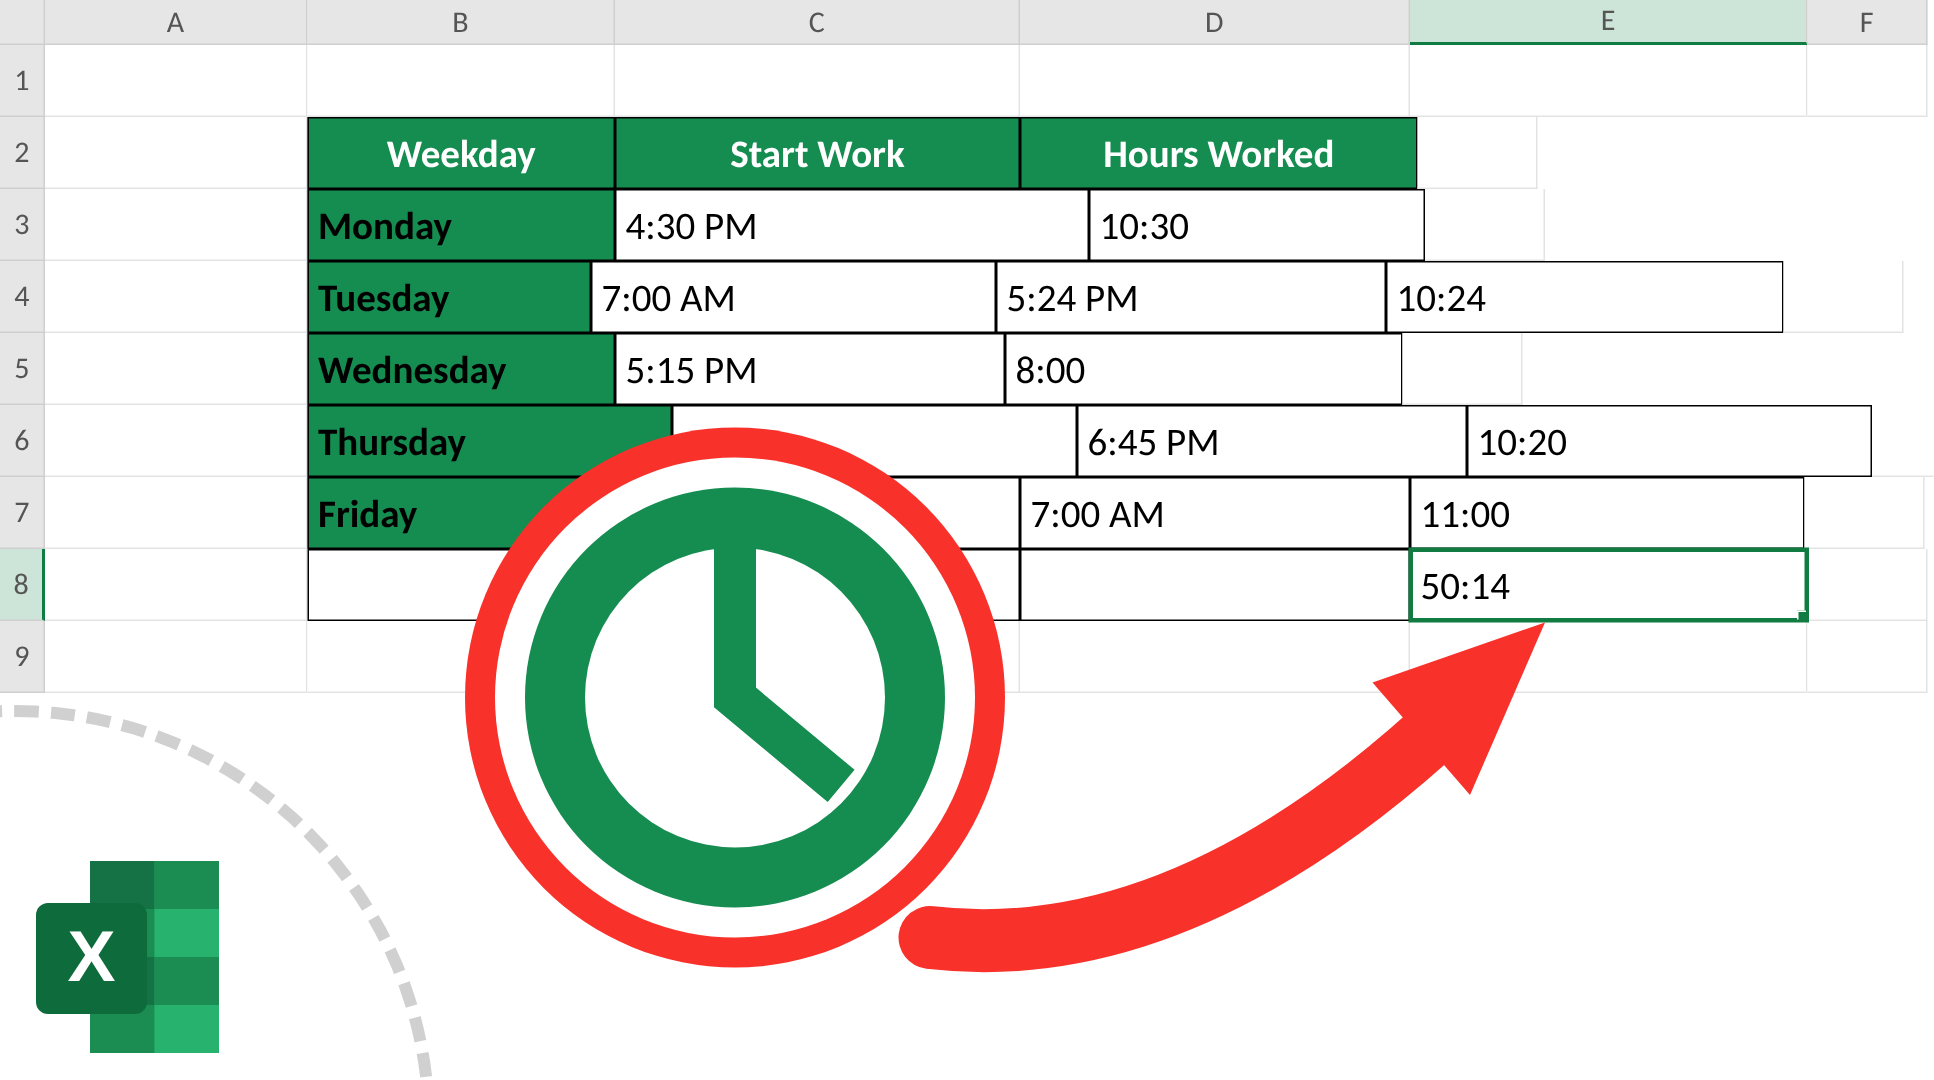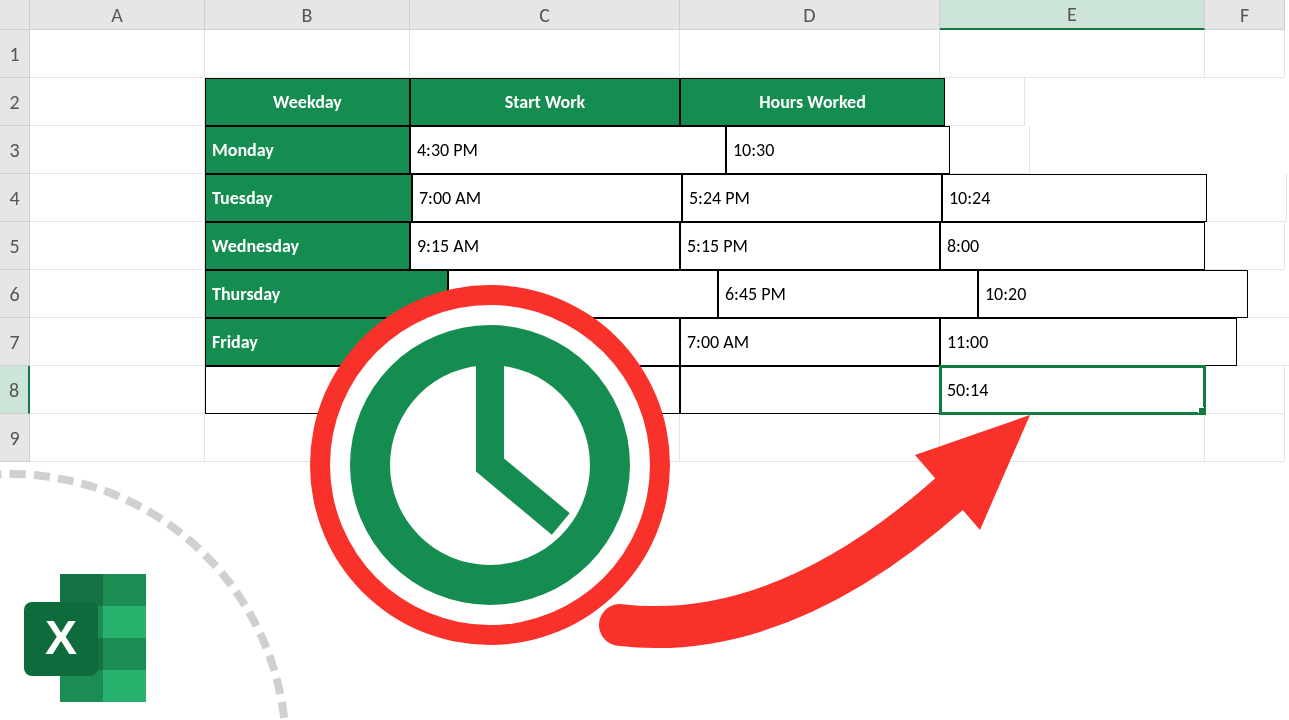--- a/index.html
+++ b/index.html
@@ -70,38 +70,38 @@
   }
   .cells {
     position: absolute;
     left: 30px; top: 30px;
   }
   .row { display: flex; }
   .cell {
     display: flex;
     align-items: center;
     padding: 16px 6px;
-    font-size: 18px;
+    font-size: 26px;
     color: #000;
     background: #fff;
     border-right: 1px solid #e3e3e3;
     border-bottom: 1px solid #e3e3e3;
     white-space: nowrap;
     overflow: hidden;
   }
   .hdr { 
     background: #158c50;
     color: #fff;
     font-weight: 600;
     justify-content: center;
     border: 1px solid #000;
   }
   .side { 
     background: #158c50;
-    color: #ffffff;
+    color: #000000;
     font-weight: 600;
     border: 1px solid #000;
     padding-left: 6px;
   }
   .databox {
     background:#fff;
     color:#000;
     border:1px solid #000;
   }
   .selcell {
@@ -183,48 +183,47 @@
 
     <div class="row">
       <div class="cell" style="width:175px;height:48px"></div>
       <div class="cell side" style="width:205px;height:48px">Monday</div>
       <div class="cell databox" style="width:316px;height:48px">4:30 PM</div>
       <div class="cell databox" style="width:224px;height:48px">10:30</div>
       <div class="cell" style="width:80px;height:48px"></div>
     </div>
     <div class="row">
       <div class="cell" style="width:175px;height:48px"></div>
-      <div class="cell side" style="width:207px;height:48px">Tuesday</div>
+      <div class="cell side" style="width:189px;height:48px">Tuesday</div>
       <div class="cell databox" style="width:270px;height:48px">7:00 AM</div>
       <div class="cell databox" style="width:260px;height:48px">5:24 PM</div>
       <div class="cell databox" style="width:265px;height:48px">10:24</div>
       <div class="cell" style="width:80px;height:48px"></div>
     </div>
     <div class="row">
       <div class="cell" style="width:175px;height:48px"></div>
       <div class="cell side" style="width:205px;height:48px">Wednesday</div>
-      <div class="cell databox" style="width:270px;height:48px">9:15 AM</div>
       <div class="cell databox" style="width:260px;height:48px">5:15 PM</div>
       <div class="cell databox" style="width:265px;height:48px">8:00</div>
       <div class="cell" style="width:80px;height:48px"></div>
     </div>
     <div class="row">
       <div class="cell" style="width:175px;height:48px"></div>
       <div class="cell side" style="width:243px;height:48px">Thursday</div>
       <div class="cell databox" style="width:270px;height:48px"></div>
       <div class="cell databox" style="width:260px;height:48px">6:45 PM</div>
       <div class="cell databox" style="width:270px;height:48px">10:20</div>
       <div class="cell" style="width:80px;height:48px"></div>
     </div>
     <div class="row">
       <div class="cell" style="width:175px;height:48px"></div>
       <div class="cell side" style="width:205px;height:48px">Friday</div>
       <div class="cell databox" style="width:270px;height:48px"></div>
       <div class="cell databox" style="width:260px;height:48px">7:00 AM</div>
-      <div class="cell databox" style="width:297px;height:48px">11:00</div>
+      <div class="cell databox" style="width:263px;height:48px">11:00</div>
       <div class="cell" style="width:80px;height:48px"></div>
     </div>
 
     <div class="row">
       <div class="cell" style="width:175px;height:48px"></div>
       <div class="cell databox" style="width:205px;height:48px"></div>
       <div class="cell databox" style="width:270px;height:48px"></div>
       <div class="cell databox" style="width:260px;height:48px"></div>
       <div class="cell databox selcell" style="width:265px;height:48px">50:14</div>
       <div class="cell" style="width:80px;height:48px"></div>

